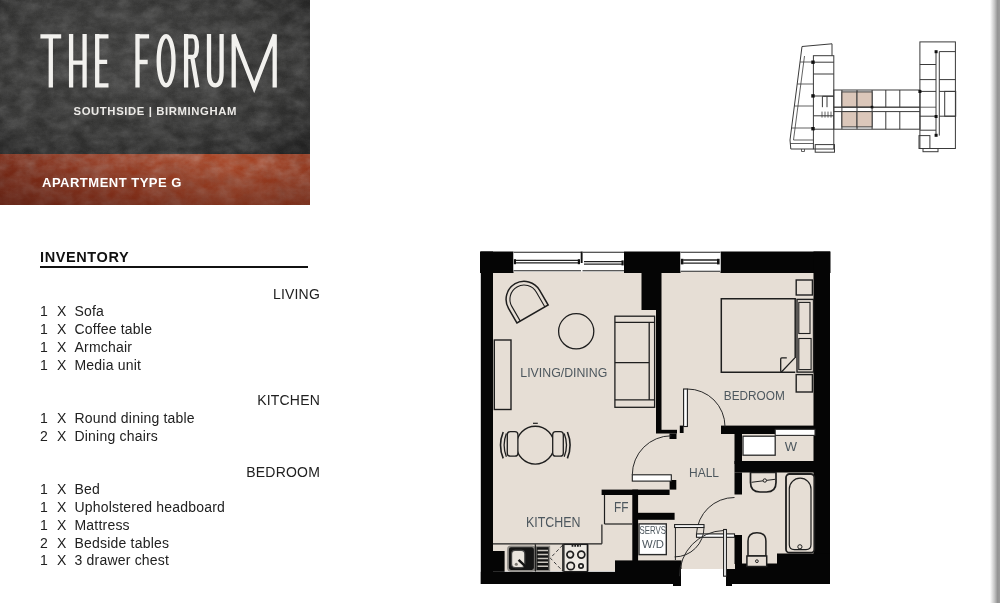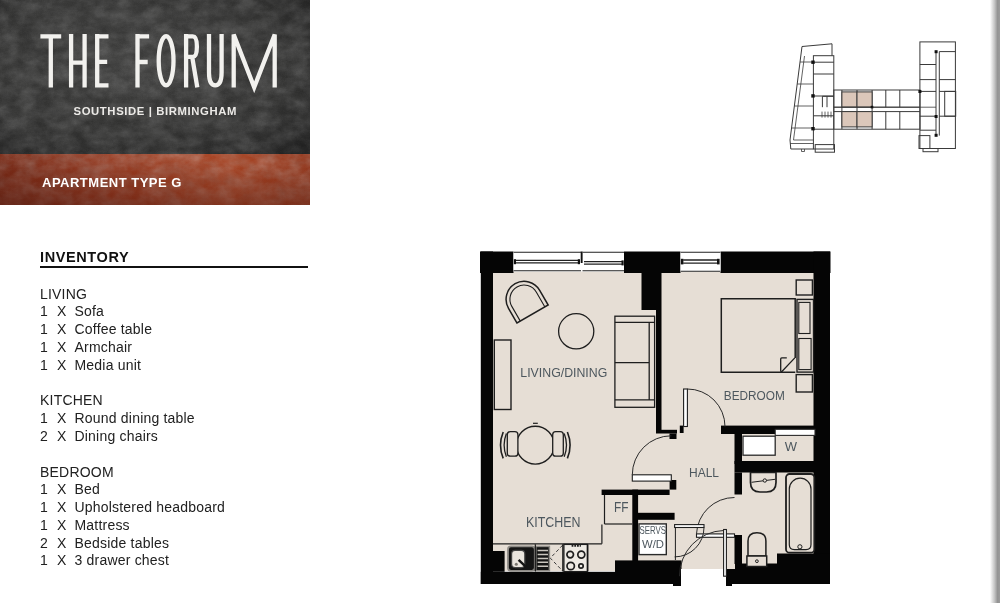--- a/index.html
+++ b/index.html
@@ -6,21 +6,21 @@
   *{box-sizing:border-box;}
   body{font-family:"Liberation Sans", sans-serif;}
   #page{position:relative;width:1000px;height:603px;background:#fff;}
   #inv{position:absolute;left:40px;top:0;width:280px;color:#212121;}
   .invtitle{position:absolute;left:0;top:249px;font-size:14.5px;font-weight:bold;letter-spacing:0.6px;color:#111;}
   .invrule{position:absolute;left:0;top:265.5px;width:268px;height:2px;background:#111;}
   .sec{position:absolute;left:0;width:280px;font-size:14px;line-height:17.8px;letter-spacing:0.2px;}
   .row{position:relative;padding-left:34.5px;}
   .row .n{position:absolute;left:0;top:0;}
   .row .x{position:absolute;left:17px;top:0;}
-  .hd{padding-left:0;}
+  .hd{padding-left:0;text-align:right;}
 </style>
 </head>
 <body>
 <div id="page">
 
   <div style="position:absolute;right:0;top:0;width:10px;height:603px;background:linear-gradient(90deg, rgba(148,148,148,0) 0%, rgba(148,148,148,0.55) 45%, #949494 75%, #9a9a9a 100%);"></div>
 
   <div id="inv">
 
     <div class="invtitle">INVENTORY</div>

